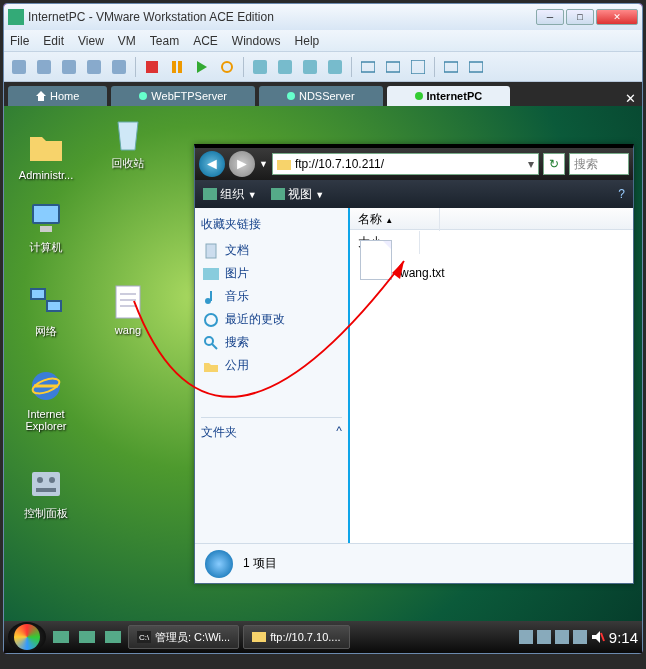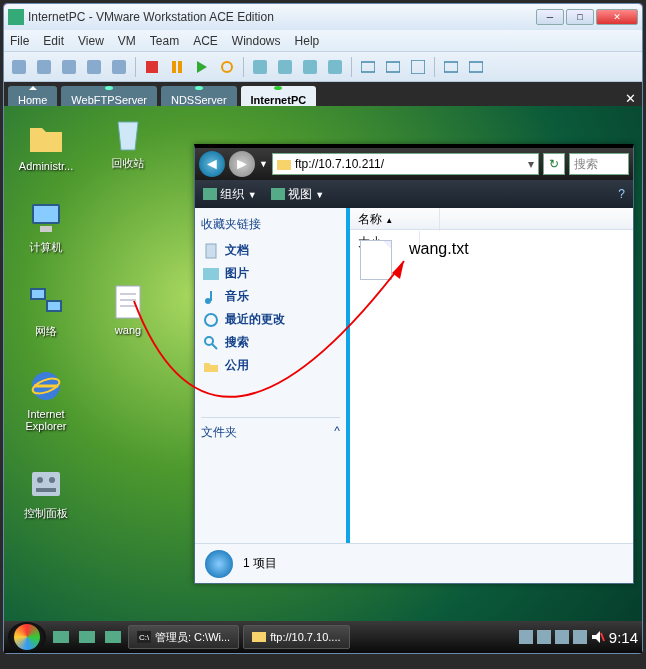--- a/index.html
+++ b/index.html
@@ -11,50 +11,50 @@
 .titlebar .winbtn { width: 28px; height: 16px; margin-left: 2px; border: 1px solid #8aa; border-radius: 2px; display: flex; align-items: center; justify-content: center; font-size: 9px; }
 .winbtn.min { background: linear-gradient(#eef,#cde); }
 .winbtn.max { background: linear-gradient(#eef,#cde); }
 .winbtn.close { background: linear-gradient(#f88,#d33); color: #fff; width: 42px; }
 .menubar { height: 22px; background: linear-gradient(#f0f6fc,#e0ecf7); display: flex; align-items: center; padding: 0 6px; font-size: 12px; color: #333; gap: 14px; border-bottom: 1px solid #c3d3e3; }
 .menubar span { cursor: default; }
 .toolbar { height: 30px; background: linear-gradient(#eaf2fa,#d9e7f4); display: flex; align-items: center; padding: 0 4px; gap: 3px; border-bottom: 1px solid #b6c7da; }
 .toolbar .tbtn { width: 22px; height: 22px; border: 1px solid transparent; border-radius: 2px; display: flex; align-items: center; justify-content: center; }
 .toolbar .sep { width: 1px; height: 20px; background: #b0c0d0; margin: 0 2px; }
 .tabs { height: 24px; background: #2b2b2b; display: flex; align-items: flex-end; padding: 0 4px; position: relative; }
-.tab { height: 20px; padding: 0 10px; background: #56798a; color: #fff; font-size: 11px; display: flex; align-items: center; border-radius: 3px 3px 0 0; margin-right: 4px; gap: 4px; flex-direction: column; }
+.tab { height: 20px; padding: 0 28px; background: #56798a; color: #fff; font-size: 11px; display: flex; align-items: center; border-radius: 3px 3px 0 0; margin-right: 4px; gap: 4px; }
 .tab.active { background: #e8f0f8; color: #000; font-weight: bold; }
 .tab .dot { width: 8px; height: 8px; border-radius: 50%; background: #6fc; display: inline-block; }
 .tabs .closetab { position: absolute; right: 6px; color: #fff; font-size: 13px; }
 .desktop-area { flex: 1; position: relative; background: radial-gradient(circle at 30% 35%, #a8d860 0%, #4e9a2e 30%, #0b5a3a 70%, #053a2a 100%); overflow: hidden; }
 .desktop-icon { position: absolute; width: 72px; text-align: center; color: #fff; font-size: 11px; text-shadow: 1px 1px 2px #000; }
 .desktop-icon .ico { width: 40px; height: 40px; margin: 0 auto 2px; display: flex; align-items: center; justify-content: center; }
 .folder-svg { fill: #f7d36b; }
 .bin-svg { fill: #cfe8f7; }
 
 .explorer { position: absolute; left: 190px; top: 38px; width: 440px; height: 440px; background: #fff; border: 1px solid #4a6b8a; border-top: 4px solid #000; display: flex; flex-direction: column; box-shadow: 0 0 6px rgba(0,0,0,.4); }
 .exp-top { height: 32px; background: linear-gradient(#3a3a3a,#1a1a1a); display: flex; align-items: center; padding: 0 4px; gap: 4px; }
 .exp-nav { width: 26px; height: 26px; border-radius: 50%; background: radial-gradient(#6bd,#069); display: flex; align-items: center; justify-content: center; color: #fff; }
 .exp-nav.fwd { background: radial-gradient(#ccc,#888); }
 .addr { flex: 1; height: 22px; background: #fff; border: 1px solid #7a8; display: flex; align-items: center; padding: 0 4px; font-size: 12px; gap: 4px; }
 .addr .dd { margin-left: auto; color: #555; }
 .refresh { width: 22px; height: 22px; background: #fff; border: 1px solid #7a8; display: flex; align-items: center; justify-content: center; color: #1a7a2a; font-size: 12px; }
 .search { width: 60px; height: 22px; background: #fff; border: 1px solid #7a8; padding: 0 4px; font-size: 12px; color: #888; display: flex; align-items: center; }
 .exp-cmdbar { height: 28px; background: linear-gradient(#303844,#1a222c); display: flex; align-items: center; padding: 0 8px; gap: 14px; color: #fff; font-size: 12px; }
 .exp-cmdbar .dd { font-size: 9px; }
 .exp-body { flex: 1; display: flex; }
-.exp-side { width: 155px; background: #f4f8fc; border-right: 4px solid #0ea5e9; padding: 8px 6px; font-size: 12px; }
+.exp-side { width: 155px; background: #f4f8fc; border-right: 2px solid #0ea5e9; padding: 8px 6px; font-size: 12px; }
 .exp-side .hdr { color: #15428b; font-size: 12px; margin-bottom: 6px; }
-.favlink { display: flex; align-items: center; gap: 6px; padding: 3px 2px; color: #15428b; font-weight: bold; }
+.favlink { display: flex; align-items: center; gap: 6px; padding: 3px 2px; color: #15428b; }
 .favlink .fi { width: 16px; height: 16px; }
 .exp-side .folders { margin-top: 40px; color: #15428b; display: flex; justify-content: space-between; border-top: 1px solid #d0dce8; padding-top: 6px; }
 .exp-main { flex: 1; background: #fff; }
 .exp-cols { height: 22px; background: linear-gradient(#fdfdfd,#eef2f7); border-bottom: 1px solid #d7e0ea; display: flex; font-size: 12px; flex-direction: column; }
 .exp-cols div { padding: 3px 8px; border-right: 1px solid #e0e6ee; }
-.file-item { display: flex; align-items: flex-start; gap: 17px; padding: 10px; font-size: 16px; }
+.file-item { display: flex; align-items: flex-end; gap: 8px; padding: 10px; font-size: 12px; }
 .file-item .ficon { width: 32px; height: 40px; background: #fff; border: 1px solid #b8c4d4; position: relative; }
 .file-item .ficon::before { content: ""; position: absolute; right: 0; top: 0; border-style: solid; border-width: 0 8px 8px 0; border-color: transparent #eef transparent transparent; }
 .exp-status { height: 40px; background: #f4f8fc; border-top: 1px solid #d0dce8; display: flex; align-items: center; padding: 0 10px; gap: 10px; font-size: 12px; }
 .exp-status .globe { width: 28px; height: 28px; border-radius: 50%; background: radial-gradient(#8cf,#06a); }
 
 .taskbar { height: 32px; background: linear-gradient(#3a3a3a,#0a0a0a); display: flex; align-items: center; padding: 0 4px; gap: 4px; position: absolute; bottom: 0; left: 0; right: 0; }
 .start { width: 38px; height: 30px; border-radius: 50%; background: radial-gradient(#333,#000); display: flex; align-items: center; justify-content: center; }
 .start .orb { width: 26px; height: 26px; border-radius: 50%; background: conic-gradient(#f33,#3c3,#39f,#fc3,#f33); }
 .ql { width: 22px; height: 22px; display: flex; align-items: center; justify-content: center; }
 .taskbtn { height: 24px; padding: 0 8px; background: linear-gradient(#4a4a4a,#2a2a2a); border: 1px solid #555; border-radius: 2px; color: #fff; font-size: 11px; display: flex; align-items: center; gap: 4px; }
@@ -203,21 +203,21 @@
       </div>
     <div class="tab active">
         <span class="dot" style="background:#3c3"></span>
         <span>InternetPC</span>
       </div>
     <span class="closetab">✕</span>
   </div>
 
   <div class="desktop-area">
 
-    <div class="desktop-icon" style="left:6px;top:12px">
+    <div class="desktop-icon" style="left:6px;top:21px">
       <div class="ico">
           <svg class="folder-svg" viewBox="0 0 40 40">
             <path d="M4 10h12l4 4h16v20H4z"></path>
           </svg>
         </div>
       <span>Administr...</span>
     </div>
     <div class="desktop-icon" style="left:88px;top:8px">
       <div class="ico">
           <svg class="bin-svg" viewBox="0 0 40 40">

